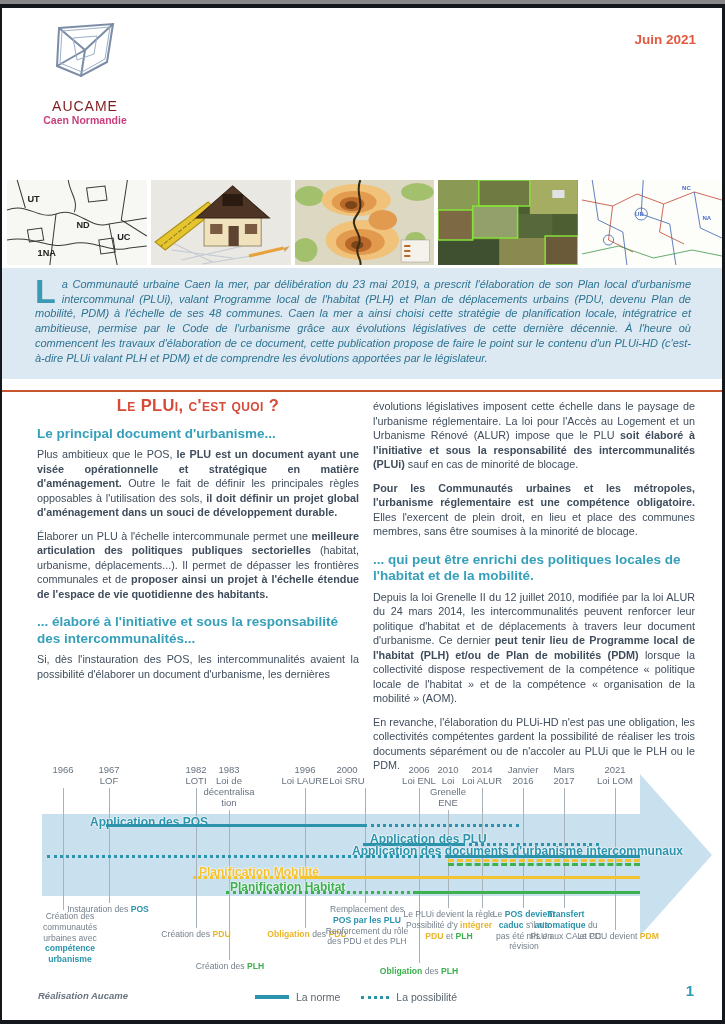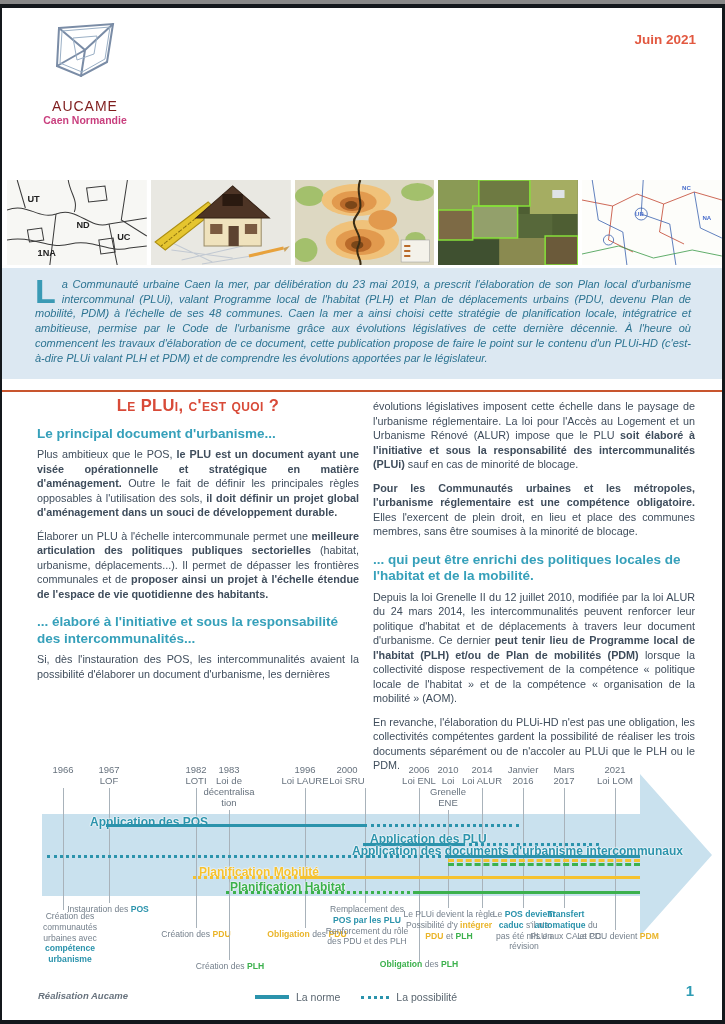--- a/index.html
+++ b/index.html
@@ -231,21 +231,21 @@
 tion</div></div>
       <div class="tl-ann" style="left: 190px; top: 203px; width: 76px;"><span>Création des </span><span class="c-green">PLH</span></div>
       <div class="tl-tick" style="left: 303px; top: 30px; height: 140px;"></div>
       <div class="tl-year" style="left: 303px; top: 6px;"><div class="yr">1996</div><div class="law">Loi LAURE</div></div>
       <div class="tl-ann" style="left: 263px; top: 171px; width: 84px;"><span class="c-yellow">Obligation</span><span> des </span><span class="c-yellow">PDU</span></div>
       <div class="tl-tick" style="left: 363px; top: 30px; height: 115px;"></div>
       <div class="tl-year" style="left: 345px; top: 6px;"><div class="yr">2000</div><div class="law">Loi SRU</div></div>
       <div class="tl-ann" style="left: 318px; top: 146px; width: 94px;"><span>Remplacement des </span><span class="c-teal">POS par les PLU</span><span> Renforcement du rôle des PDU et des PLH</span></div>
       <div class="tl-tick" style="left: 417px; top: 30px; height: 175px;"></div>
       <div class="tl-year" style="left: 417px; top: 6px;"><div class="yr">2006</div><div class="law">Loi ENL</div></div>
-      <div class="tl-ann" style="left: 375px; top: 201px; width: 84px;"><span class="c-green">Obligation</span><span> des </span><span class="c-green">PLH</span></div>
+      <div class="tl-ann" style="left: 375px; top: 208px; width: 84px;"><span class="c-green">Obligation</span><span> des </span><span class="c-green">PLH</span></div>
       <div class="tl-tick" style="left: 446px; top: 52px; height: 98px;"></div>
       <div class="tl-year" style="left: 446px; top: 6px;"><div class="yr">2010</div><div class="law">Loi
 Grenelle
 ENE</div></div>
       <div class="tl-ann" style="left: 399px; top: 151px; width: 96px;"><span>Le PLUi devient la règle Possibilité d'y </span><span class="c-yellow">intégrer PDU</span><span> et </span><span class="c-green">PLH</span></div>
       <div class="tl-tick" style="left: 480px; top: 30px; height: 120px;"></div>
       <div class="tl-year" style="left: 480px; top: 6px;"><div class="yr">2014</div><div class="law">Loi ALUR</div></div>
       <div class="tl-tick" style="left: 521px; top: 30px; height: 120px;"></div>
       <div class="tl-year" style="left: 521px; top: 6px;"><div class="yr">Janvier</div><div class="law">2016</div></div>
       <div class="tl-ann" style="left: 490px; top: 151px; width: 64px;"><span>Le </span><span class="c-teal">POS devient caduc</span><span> s'il n'a pas été mis en révision</span></div>

